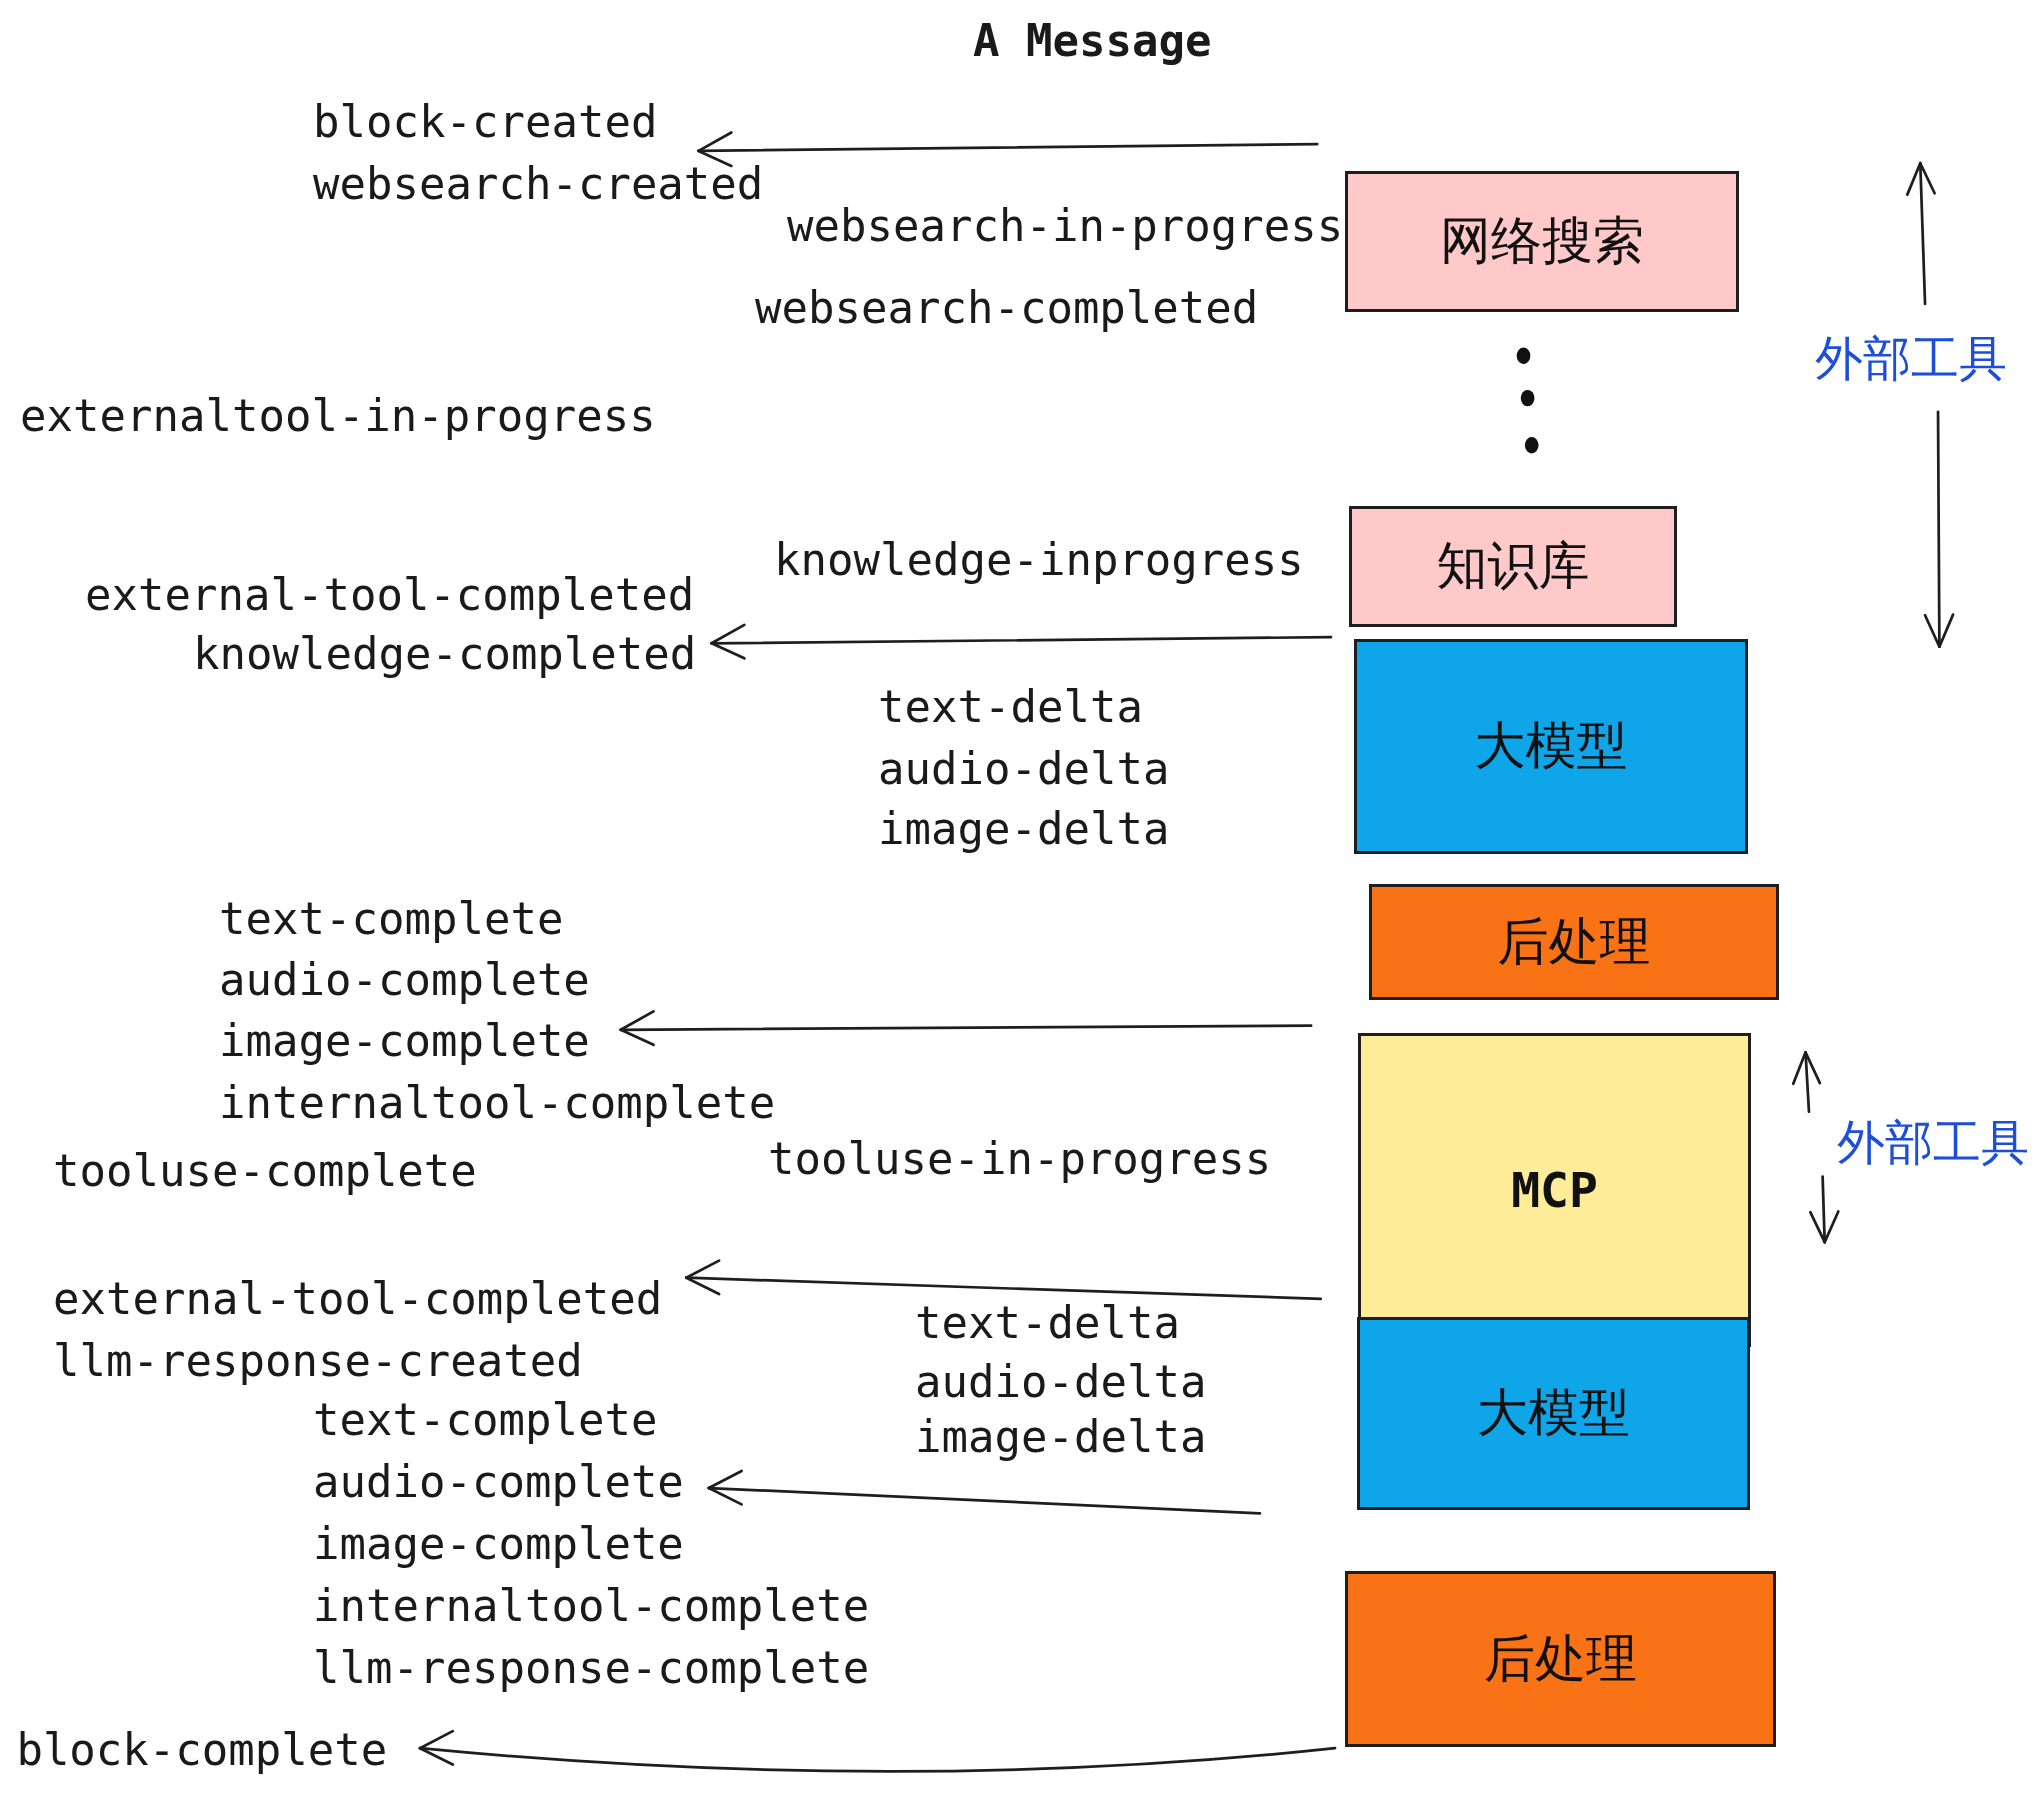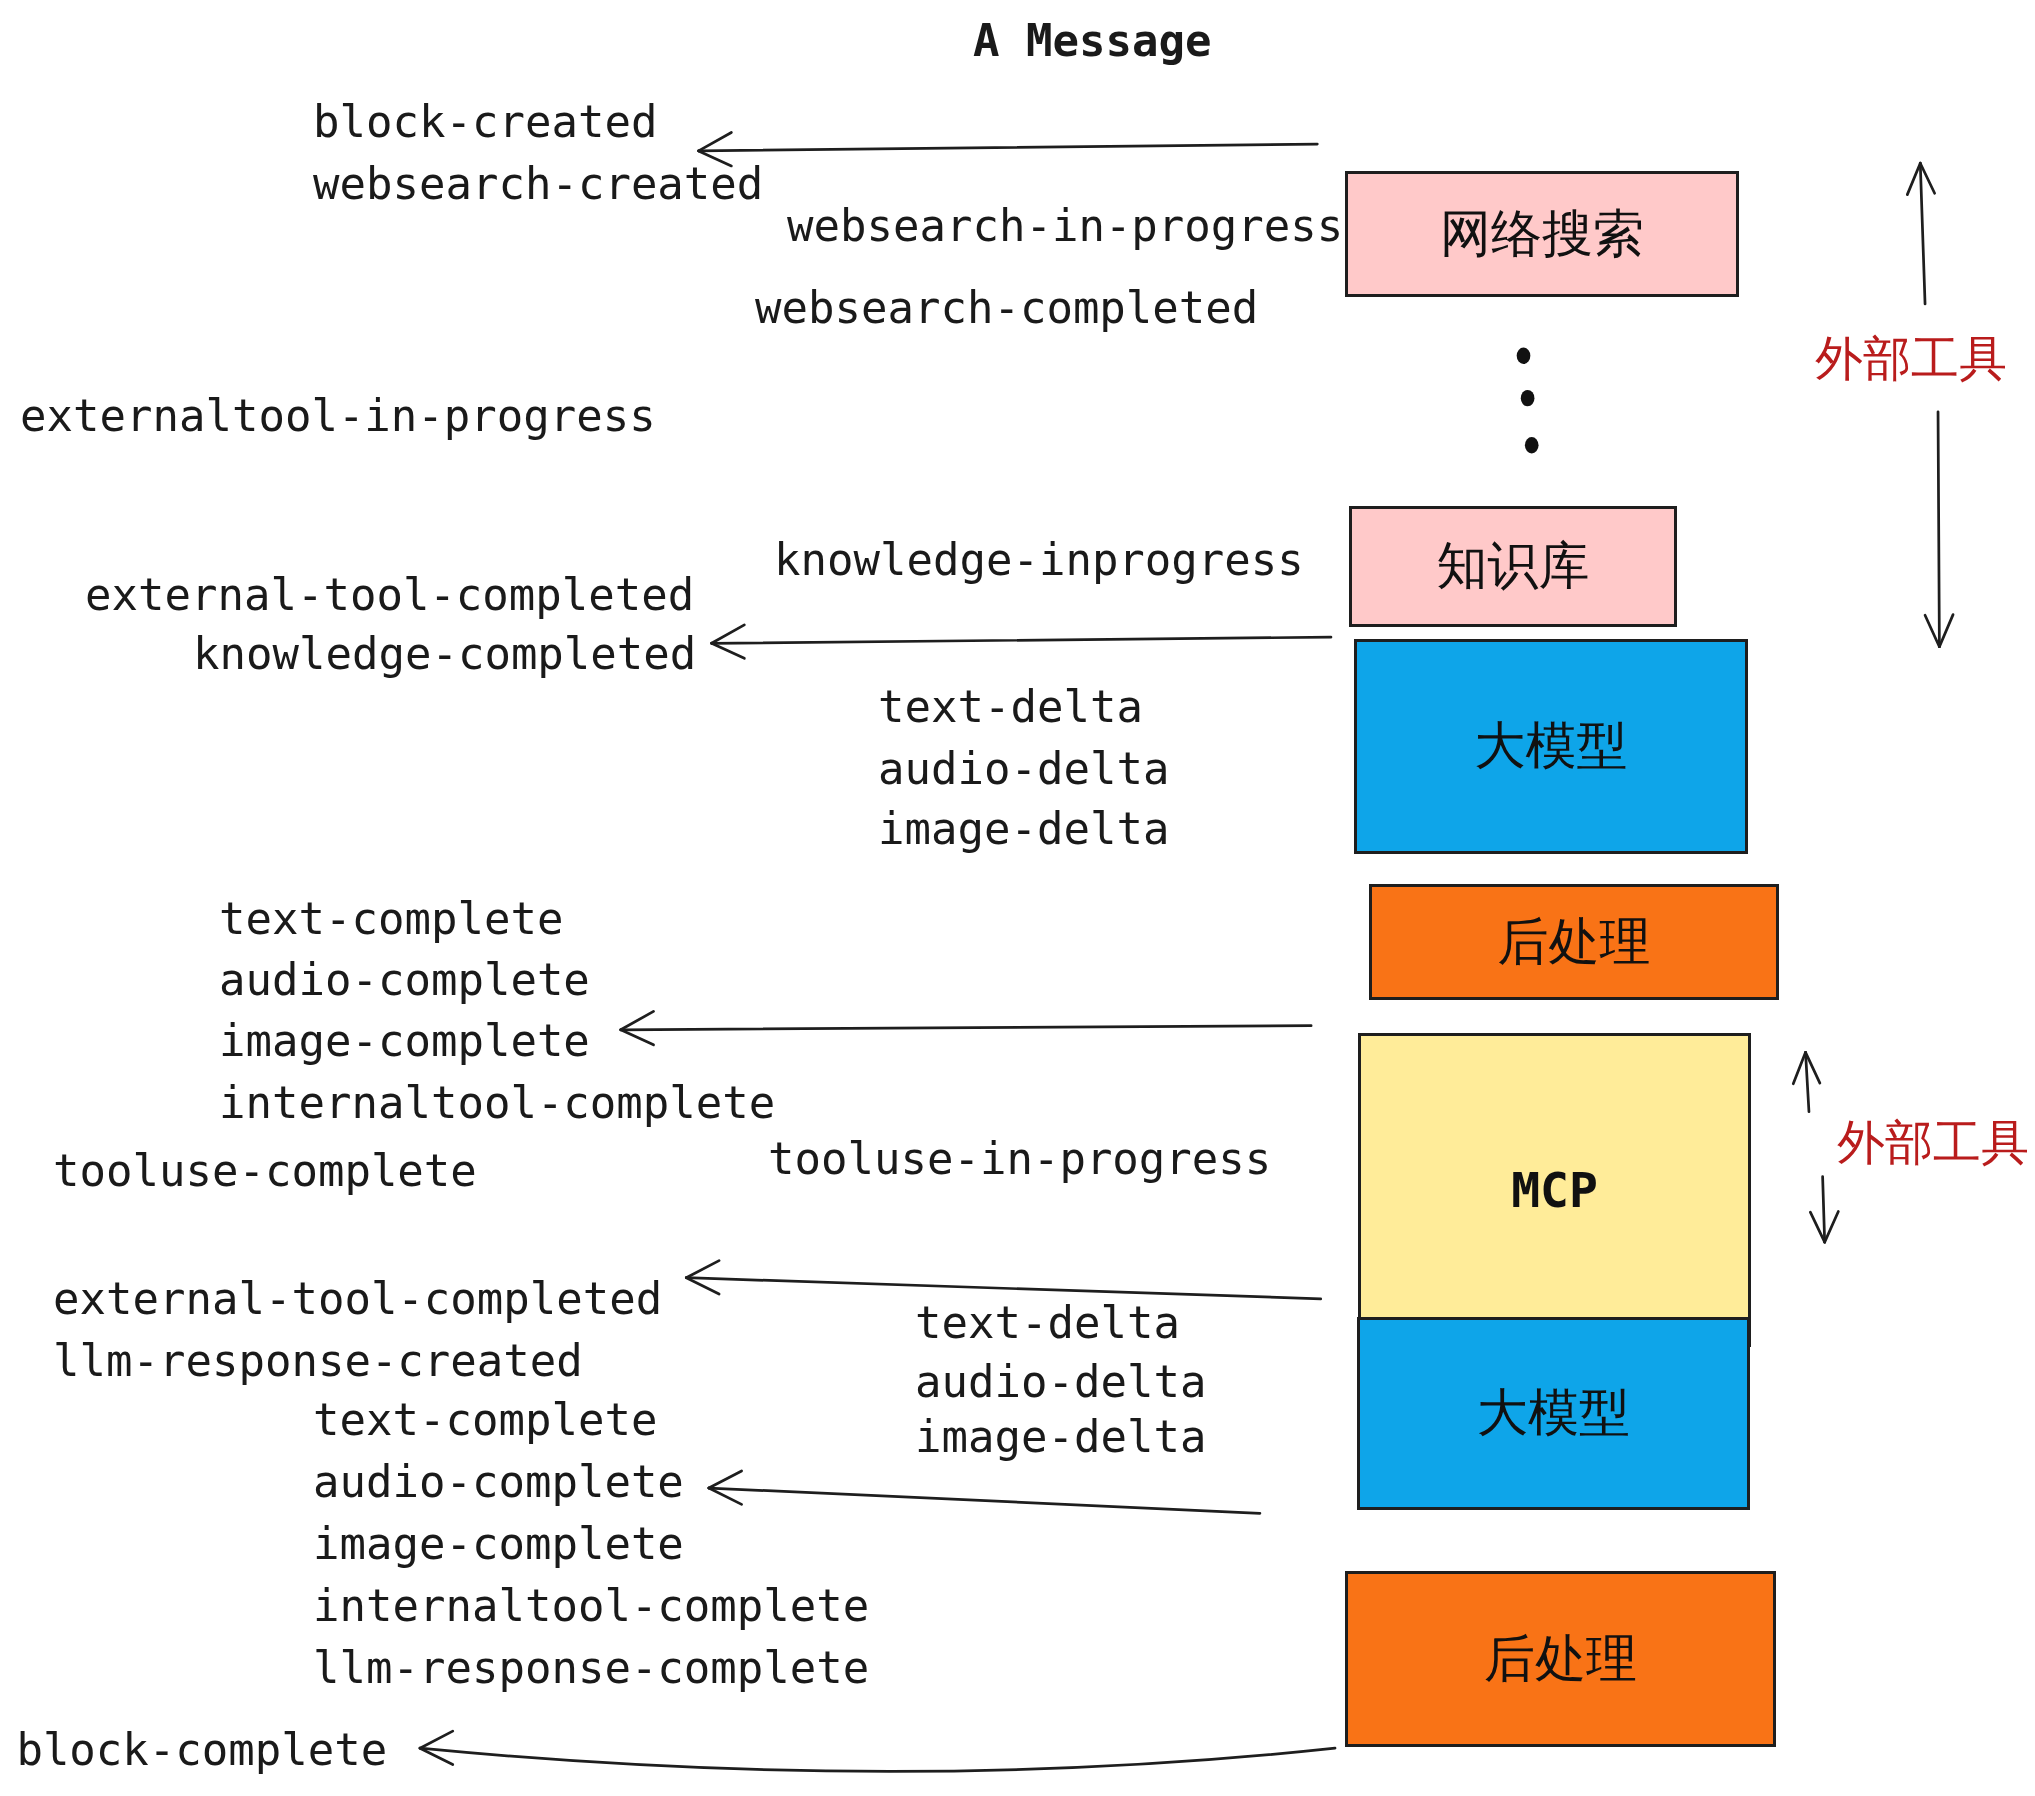--- a/index.html
+++ b/index.html
@@ -43,21 +43,21 @@
     font-weight:600;
   }
   .pink{background:#ffc9c9;}
   .green{background:#0ea5e9;}
   .yellow{background:#ffec99;}
   .white{background:#f97316;text-align:right;}
   .side-label{
     position:absolute;
     font-family:"DejaVu Sans","Liberation Sans",sans-serif;
     font-size:48px;
-    color:#b91c1c;
+    color:#1d4ed8;
     white-space:nowrap;
     transform:translateY(-50%);
   }
 </style>
 </head>
 <body>
 
 <div class="canvas">
 
   <svg class="arrow-layer" viewBox="0 0 2980 2630" fill="none" stroke="#1e1e1e" stroke-width="4" stroke-linecap="round">
@@ -142,21 +142,21 @@
   <div class="ev" style="left:915px;top:1322px">text-delta</div>
   <div class="ev" style="left:915px;top:1381px">audio-delta</div>
   <div class="ev" style="left:915px;top:1436px">image-delta</div>
   <div class="ev" style="left:313px;top:1419px">text-complete</div>
   <div class="ev" style="left:313px;top:1481px">audio-complete</div>
   <div class="ev" style="left:313px;top:1543px">image-complete</div>
   <div class="ev" style="left:313px;top:1605px">internaltool-complete</div>
   <div class="ev" style="left:313px;top:1667px">llm-response-complete</div>
   <div class="ev" style="left:16.4px;top:1749px">block-complete</div>
 
-  <div class="box pink" style="left:1345px;top:171px;width:394px;height:126px">
+  <div class="box pink" style="left:1345px;top:171px;width:394px;height:141px">
     <span class="box-label">网络搜索</span>
   </div>
   <div class="box pink" style="left:1349px;top:506px;width:328px;height:121px">
     <span class="box-label">知识库</span>
   </div>
   <div class="box green" style="left:1354px;top:639px;width:394px;height:215px">
     <span class="box-label">大模型</span>
   </div>
   <div class="box white" style="left:1369px;top:884px;width:410px;height:116px">
     <span class="box-label">后处理</span>

